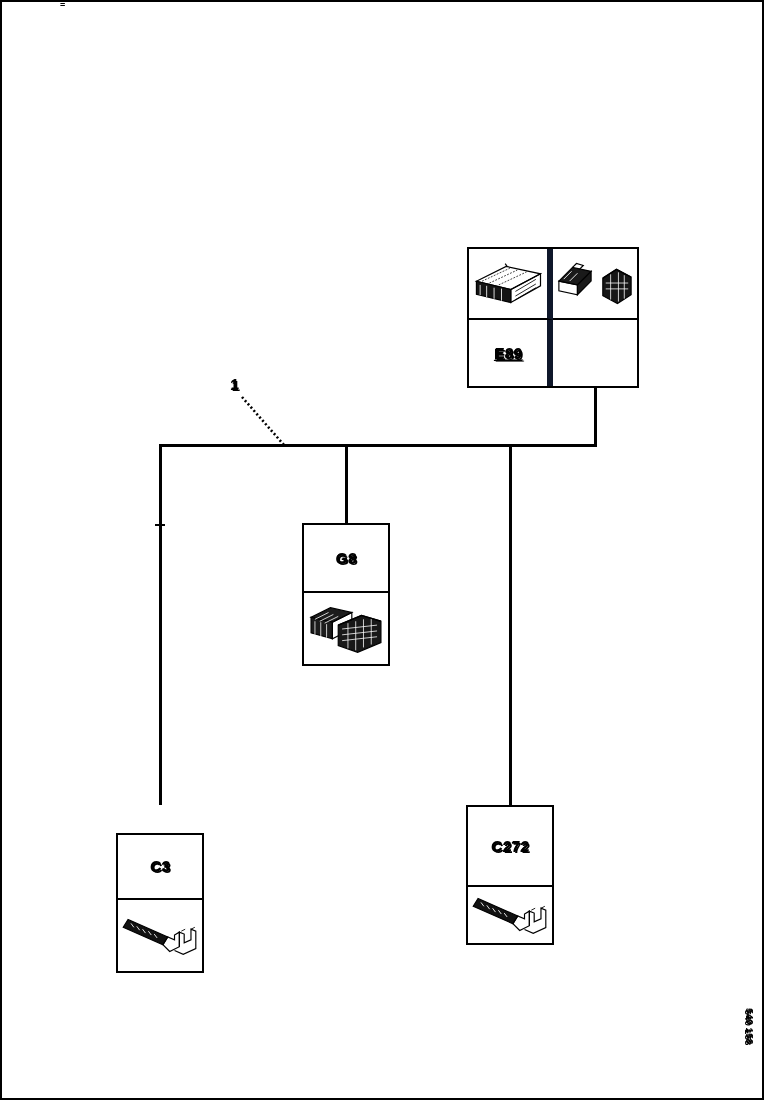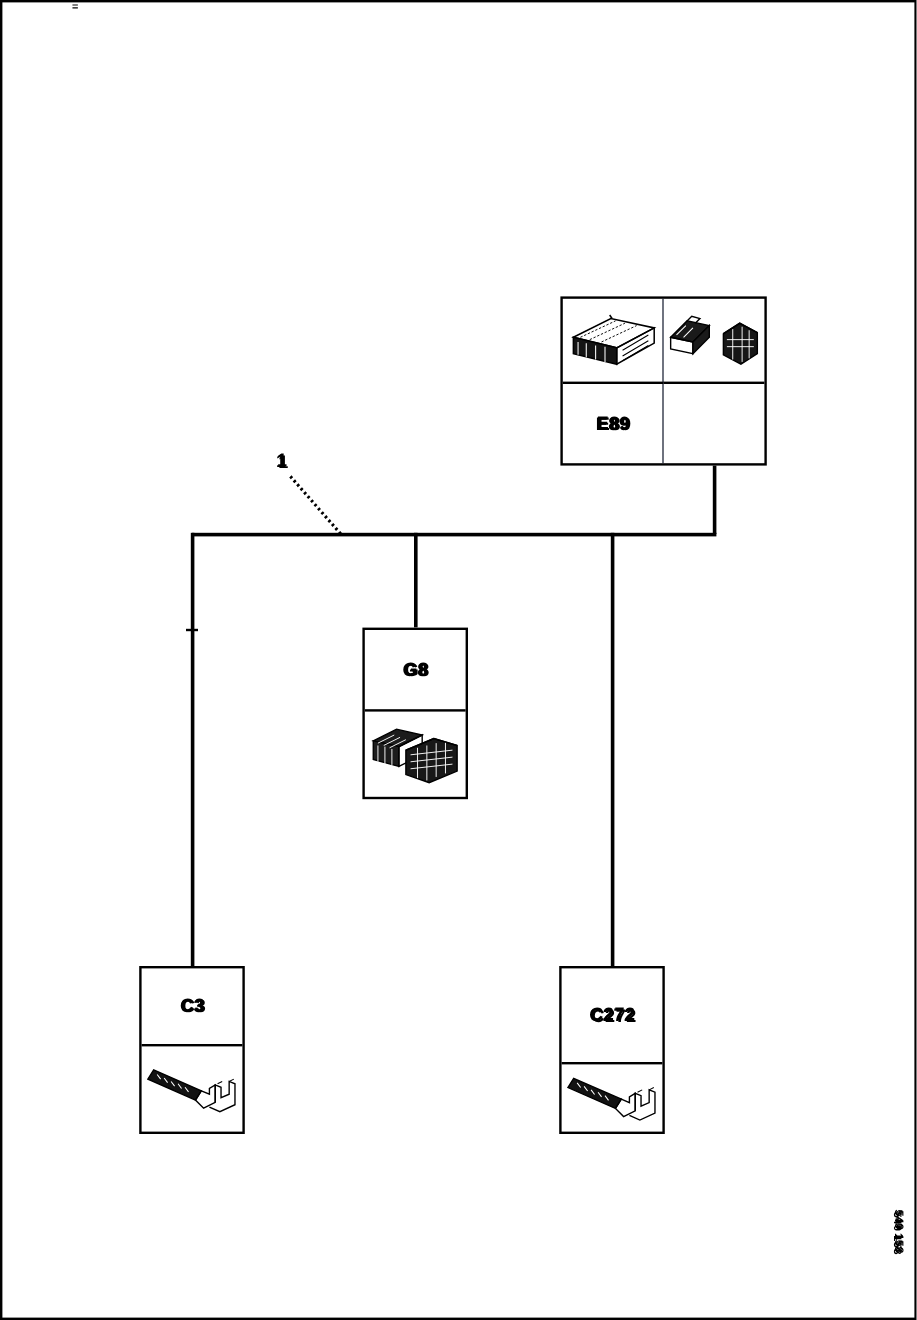--- a/index.html
+++ b/index.html
@@ -17,38 +17,38 @@
   }
 
   
   .conn-table {
     position:absolute; left:467px; top:247px; width:172px; height:141px;
     border:2px solid #000; box-sizing:border-box;
     display:grid; grid-template-columns:1fr 1fr; grid-template-rows:71px 1fr;
     background:#fff;
   }
   .ct-cell { display:flex; align-items:center; justify-content:center; box-sizing:border-box; overflow:hidden; }
-  .ct-cell.col0 { border-right:1px solid #0f172a; }
+  .ct-cell.col0 { border-right:6px solid #0f172a;text-decoration:underline; }
   .ct-cell.row0 { border-bottom:2px solid #000; }
   .ct-label { font-size:15px; }
 
   
   .node-box {
     position:absolute; border:2px solid #000; box-sizing:border-box; background:#fff;
     display:flex; flex-direction:column;
   }
   .node-label-cell {
     display:flex; align-items:center; justify-content:center;
     border-bottom:2px solid #000; box-sizing:border-box; font-size:15px;
   }
   .node-img-cell { flex:1; display:flex; align-items:center; justify-content:center; overflow:hidden; }
 
   #box-g8   { left:302px; top:523px; width:88px; height:143px; }
   #box-g8 .node-label-cell { height:68px; }
-  #box-c3   { left:116px; top:805px; width:88px; height:140px; }
+  #box-c3   { left:116px; top:833px; width:88px; height:140px; }
   #box-c3 .node-label-cell { height:65px; }
   #box-c272 { left:466px; top:805px; width:88px; height:140px; }
   #box-c272 .node-label-cell { height:80px; }
 
   
   .wire { position:absolute; background:#000; }
   #wire-h      { left:160px; top:444px; width:437px; height:3px; }
   #wire-left   { left:159px; top:444px; width:3px;  height:361px; }
   #wire-mid    { left:345px; top:444px; width:3px;  height:79px; }
   #wire-right  { left:509px; top:444px; width:3px;  height:361px; }

